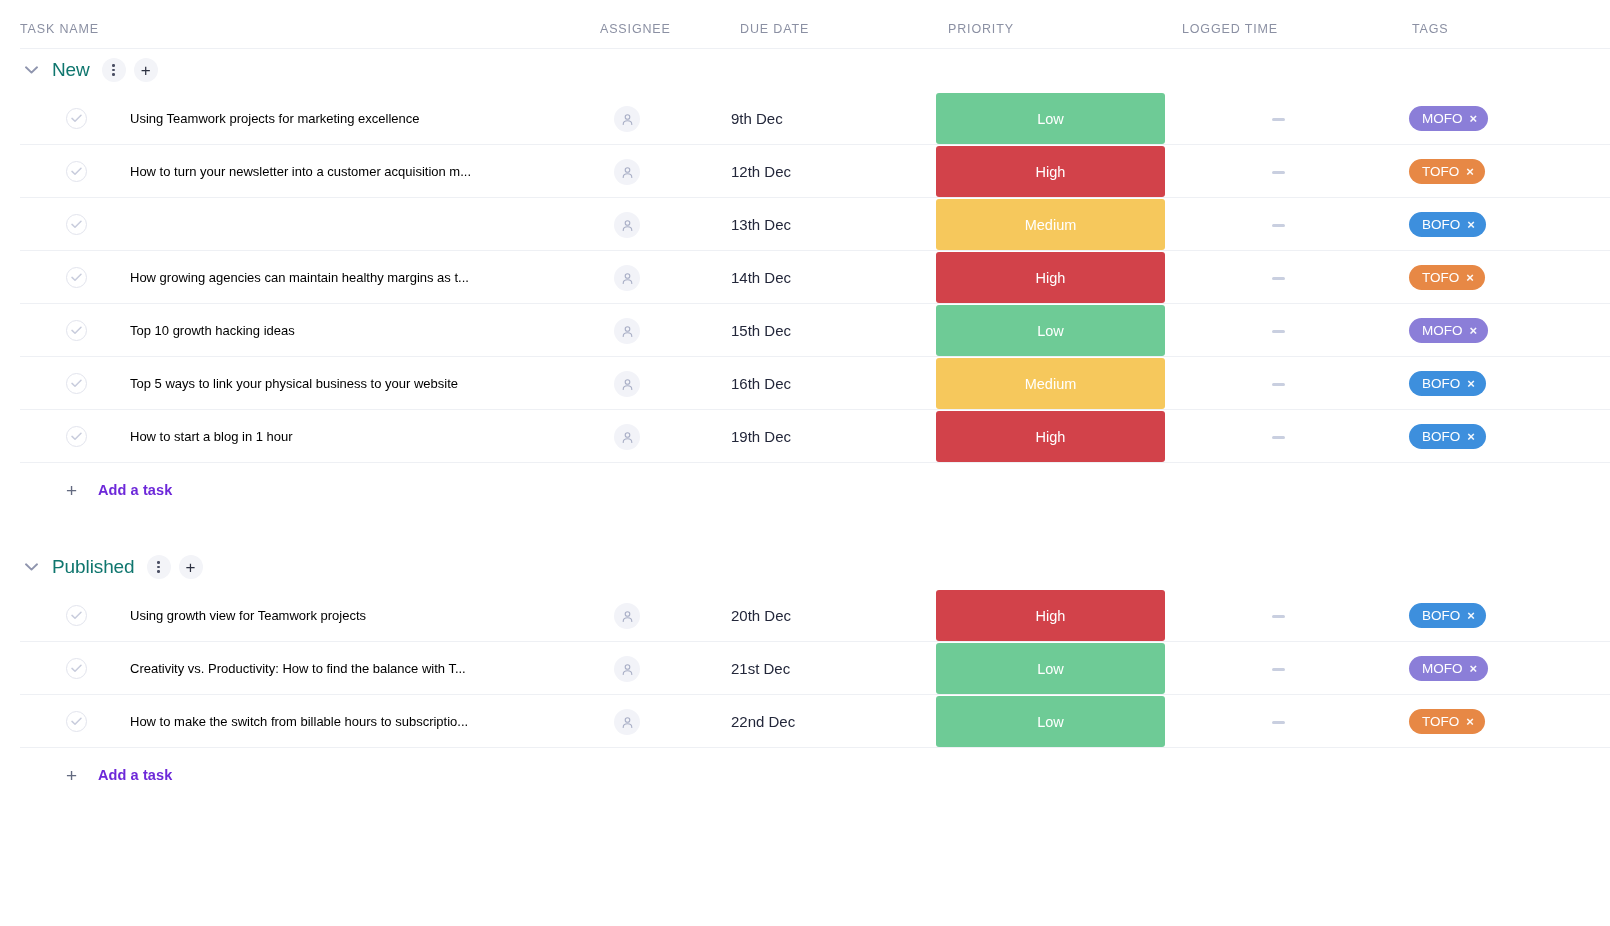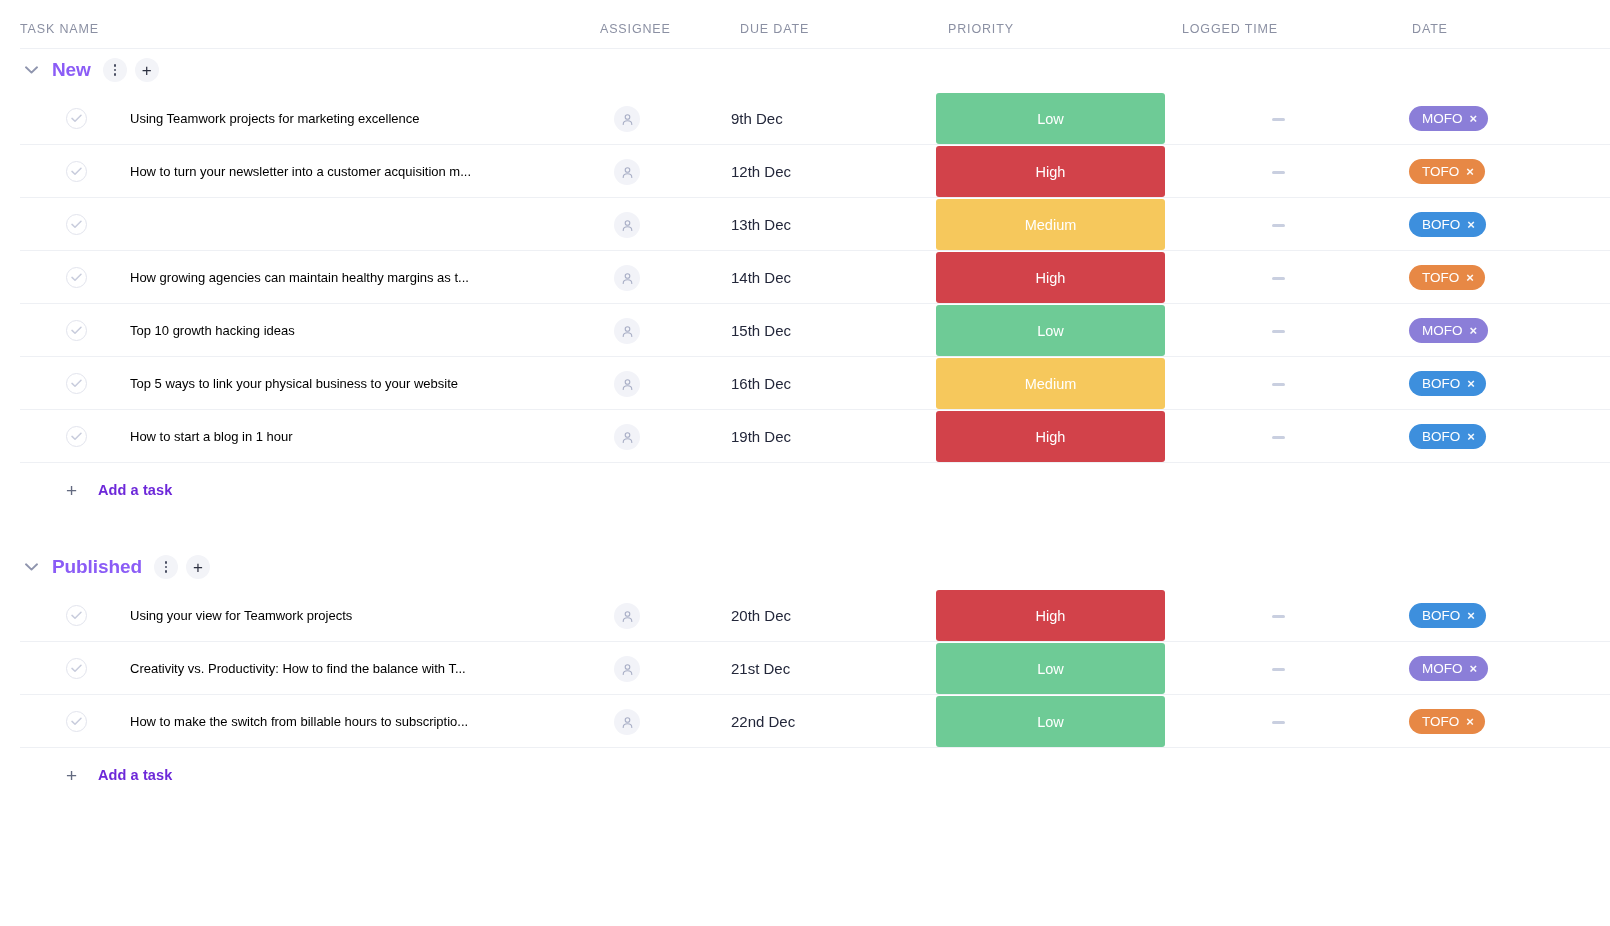--- a/index.html
+++ b/index.html
@@ -68,22 +68,22 @@
     height: 22px;
     display: flex;
     align-items: center;
     justify-content: center;
     margin-right: 10px;
     cursor: pointer;
   }
   .chev svg { display: block; }
   .section-title {
     font-size: 19px;
-    font-weight: bold;
-    color: #8b5cf6;
+    font-weight: normal;
+    color: #0f766e;
     letter-spacing: -0.1px;
     margin-right: 12px;
     white-space: nowrap;
   }
   .round-btn {
     width: 24px;
     height: 24px;
     border-radius: 50%;
     background: #f3f4f8;
     display: flex;
@@ -274,21 +274,21 @@
 <body>
 
 <div class="board">
 
   <div class="col-header">
     <div class="hcell h-task">TASK NAME</div>
     <div class="hcell h-assignee">ASSIGNEE</div>
     <div class="hcell h-due">DUE DATE</div>
     <div class="hcell h-priority">PRIORITY</div>
     <div class="hcell h-logged">LOGGED TIME</div>
-    <div class="hcell h-tags">DATE</div>
+    <div class="hcell h-tags">TAGS</div>
     <div class="header-rule"></div>
   </div>
 
   <div id="sections-root">
       <div class="section">
         <div class="section-head">
           <div class="chev">
             <svg width="13" height="8" viewBox="0 0 13 8" fill="none">
               <path d="M1 1.3L6.5 6.6L12 1.3" stroke="#8f95ae" stroke-width="1.9" stroke-linecap="round" stroke-linejoin="round"></path>
             </svg>
@@ -499,21 +499,21 @@
             <span class="plus-glyph">+</span>
           </div>
         </div>
         <div class="rows">
           <div class="task-row">
             <div class="cb">
               <svg width="11" height="9" viewBox="0 0 11 9" fill="none">
                 <path d="M1 4.4L4 7.3L10 1.2" stroke="#c9cddd" stroke-width="1.5" stroke-linecap="round" stroke-linejoin="round"></path>
               </svg>
             </div>
-            <div class="tname">Using your view for Teamwork projects</div>
+            <div class="tname">Using growth view for Teamwork projects</div>
             <div class="avatar">
               <svg width="13" height="13" viewBox="0 0 13 13" fill="none">
                 <circle cx="6.5" cy="4" r="2.3" stroke="#a9afc6" stroke-width="1.1"></circle>
                 <path d="M2.2 11.4c0-2.2 1.9-3.6 4.3-3.6s4.3 1.4 4.3 3.6" stroke="#a9afc6" stroke-width="1.1" stroke-linecap="round"></path>
               </svg>
             </div>
             <div class="due">20th Dec</div>
             <div class="prio" style="background:#d2424a">High</div>
             <div class="logged"><i></i></div>
             <div class="tagwrap">

